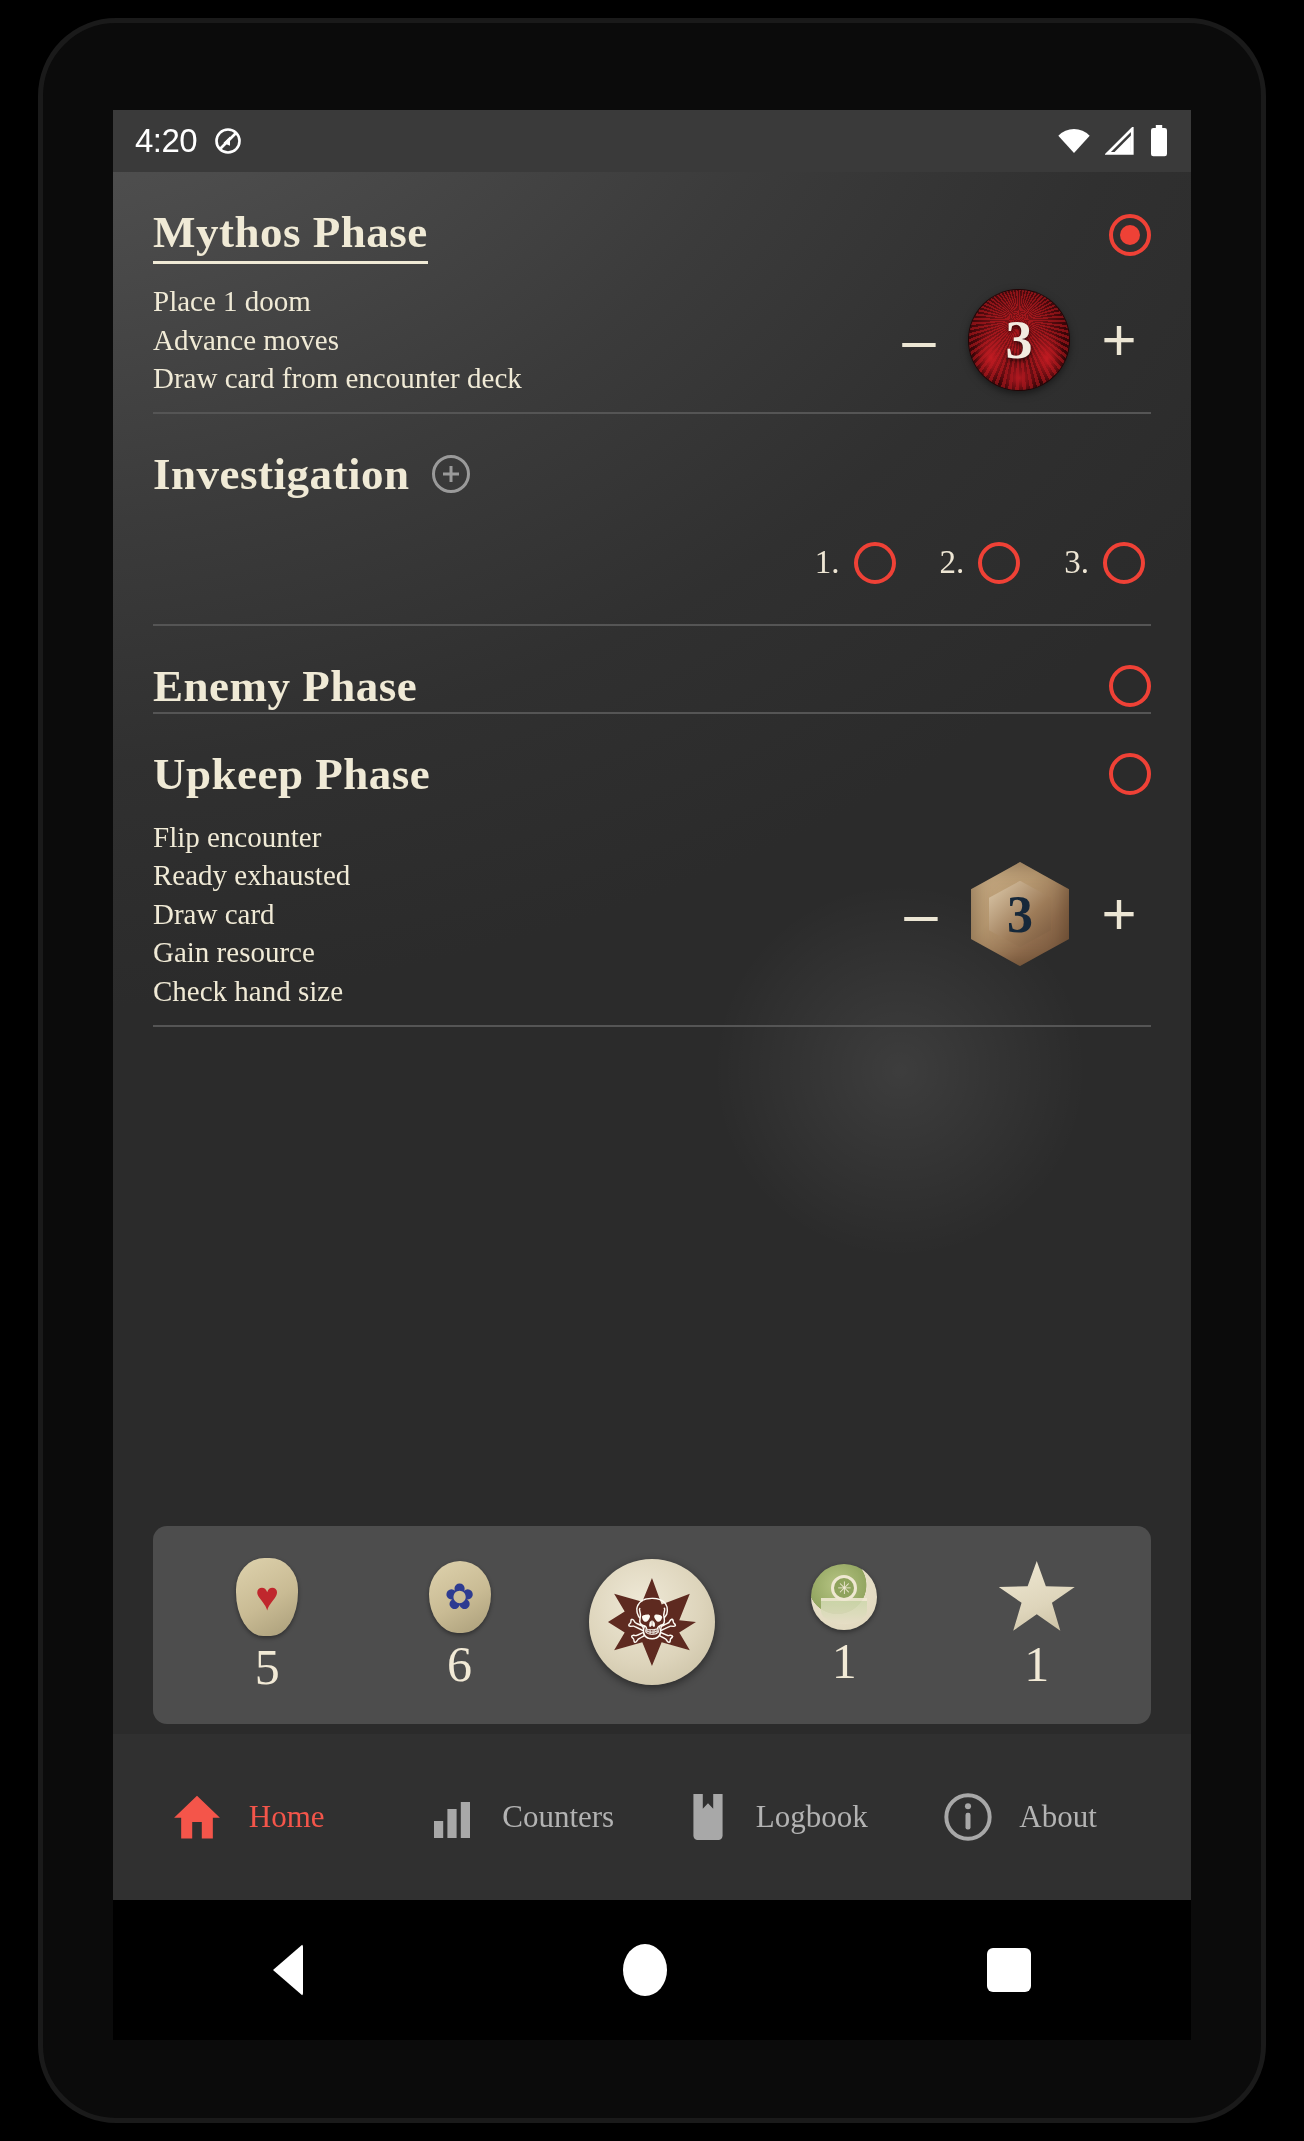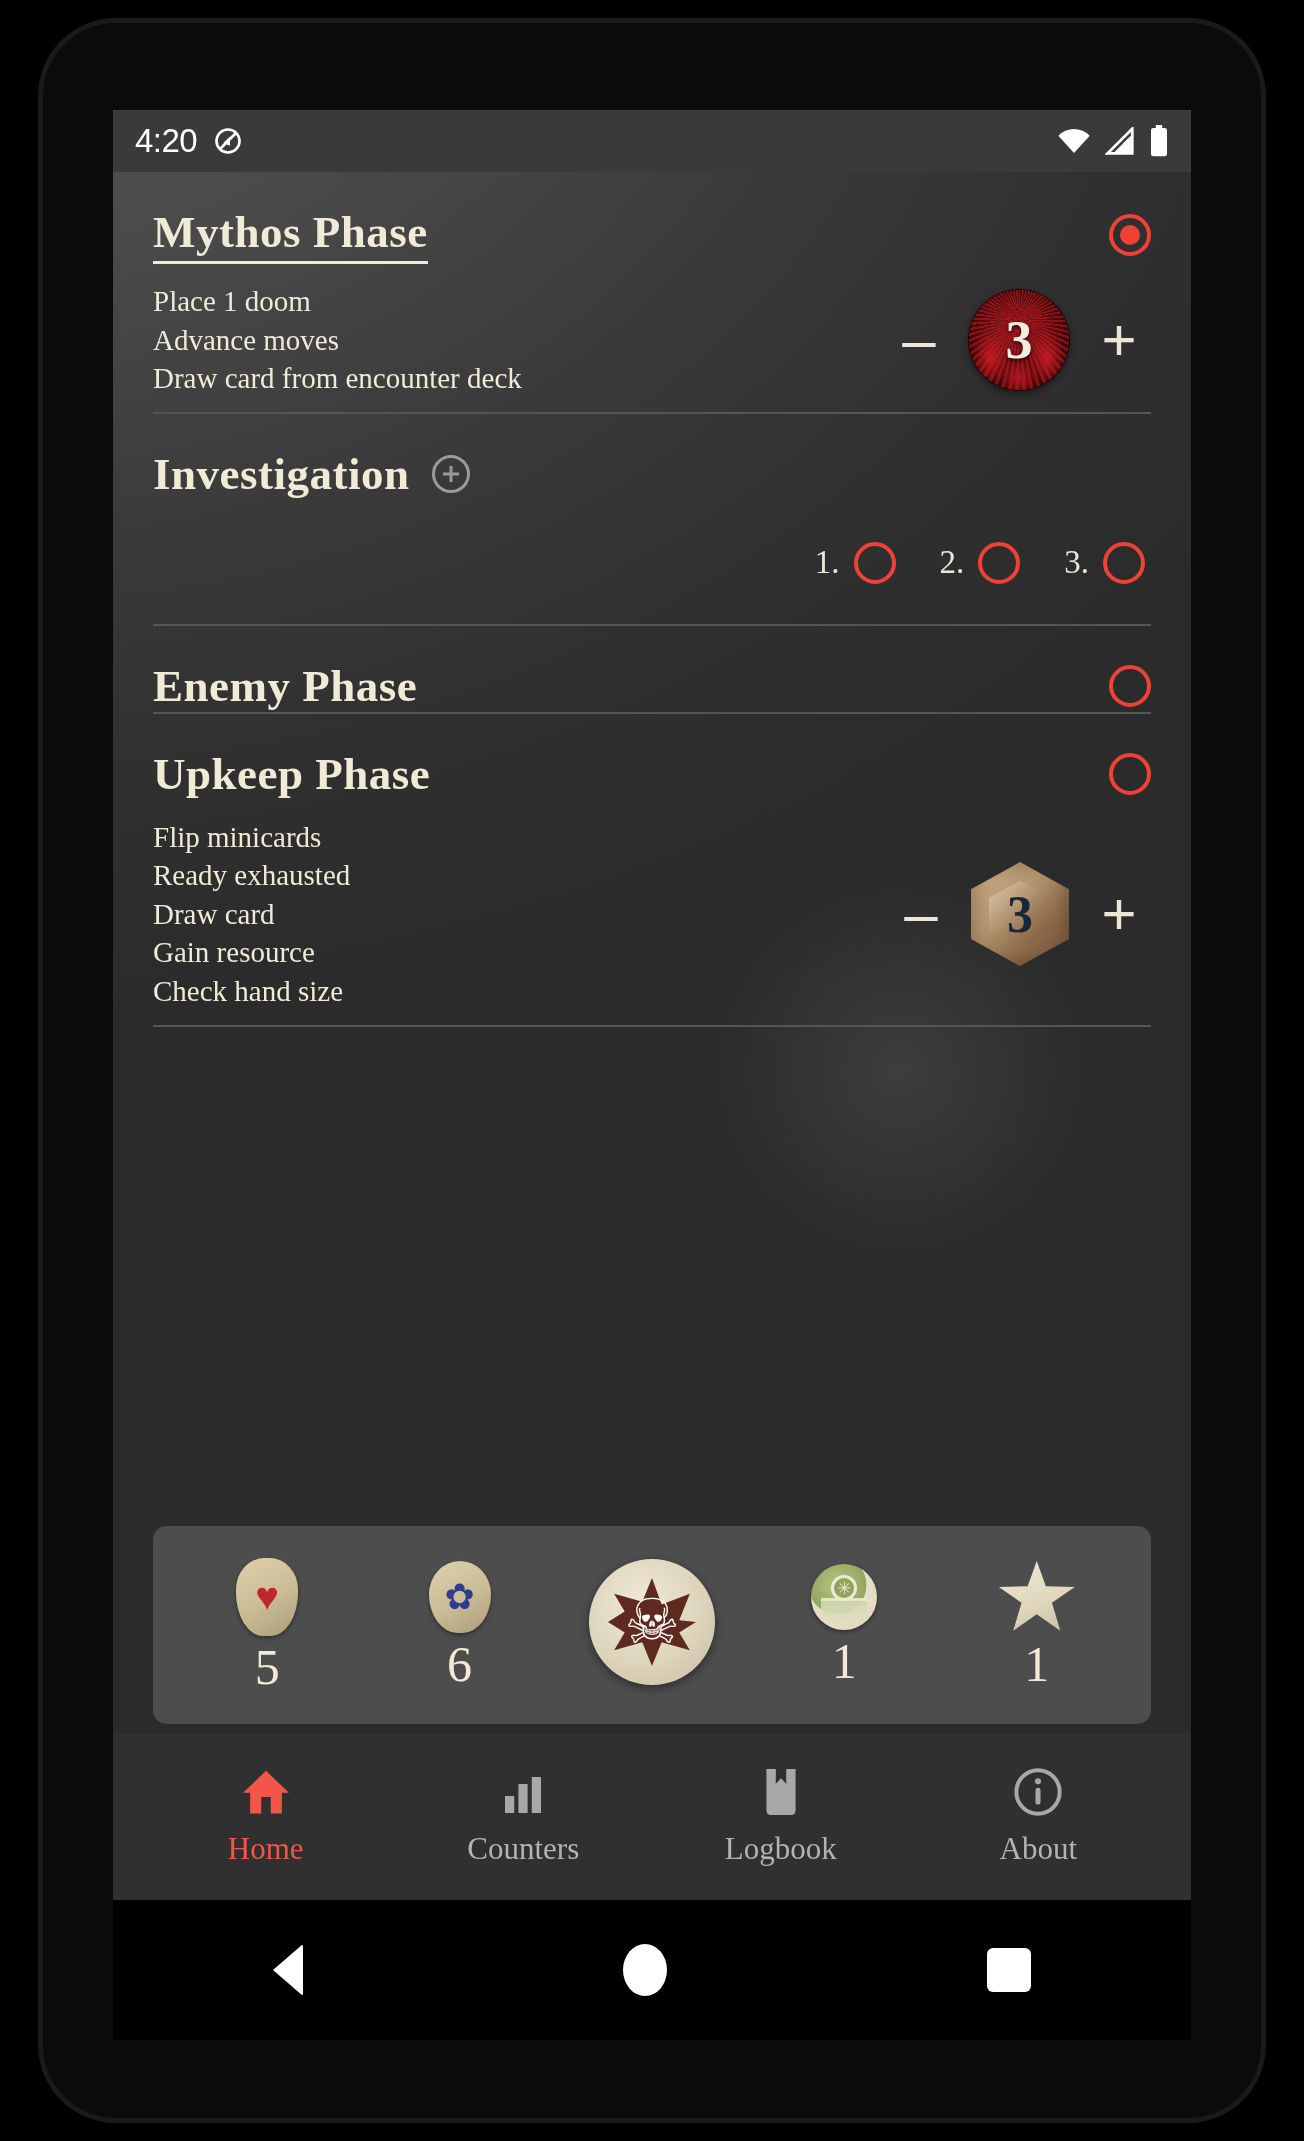--- a/index.html
+++ b/index.html
@@ -238,21 +238,21 @@
   }
 
   
   .bottom-nav{
     position:absolute; left:0; right:0; bottom:0; height:166px;
     background:#303030;
     display:flex; align-items:center; justify-content:space-around;
     padding:0 24px;
   }
   .nav-item{
-    display:flex; flex-direction:column; align-items:center; gap:14px;
+    display:flex; flex-direction:row; align-items:center; gap:26px;
     width:190px;
   }
   .nav-label{
     font-size:31px; font-family:"Liberation Serif", serif; color:#b3b3b3;
   }
   .nav-item.active .nav-label{ color:#f4554a; }
 
   
   .android-nav{
     position:absolute; left:113px; top:1900px; width:1078px; height:140px;
@@ -364,21 +364,21 @@
           <div class="divider"></div>
         </div>
 
         <div class="phase">
           <div class="phase-head">
             <span class="phase-title">Upkeep Phase</span>
             <span class="radio"></span>
           </div>
           <div class="phase-body">
             <div class="steps">
-              <div>Flip minicards</div>
+              <div>Flip encounter</div>
               <div>Ready exhausted</div>
               <div>Draw card</div>
               <div>Gain resource</div>
               <div>Check hand size</div>
             </div>
             <div class="stepper">
               <span class="step-btn">–</span>
               <span class="token res-token">
                 <span class="hex"></span>
                 <span class="hex-in"></span>

